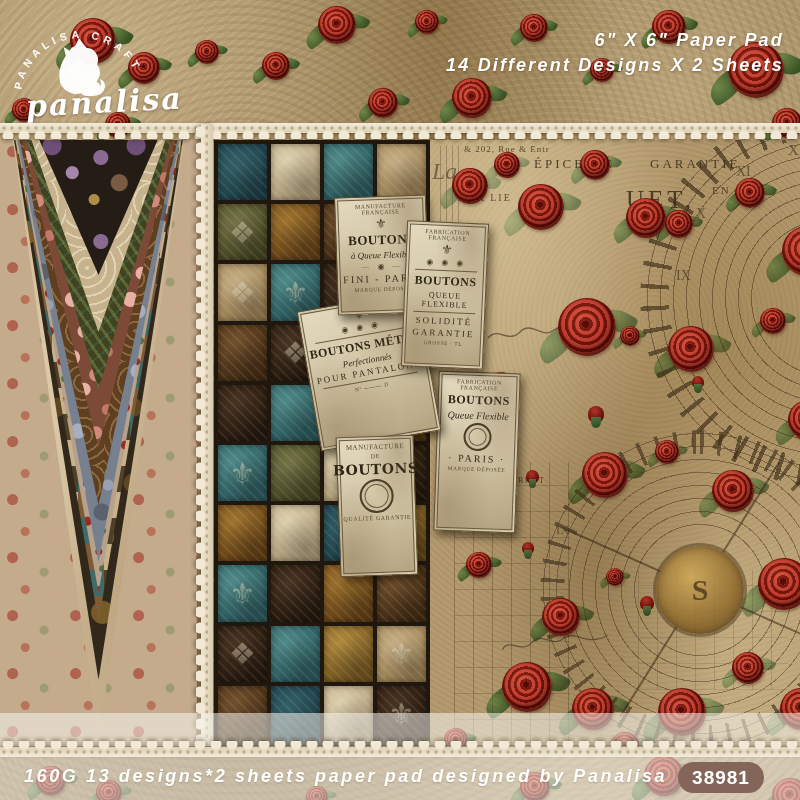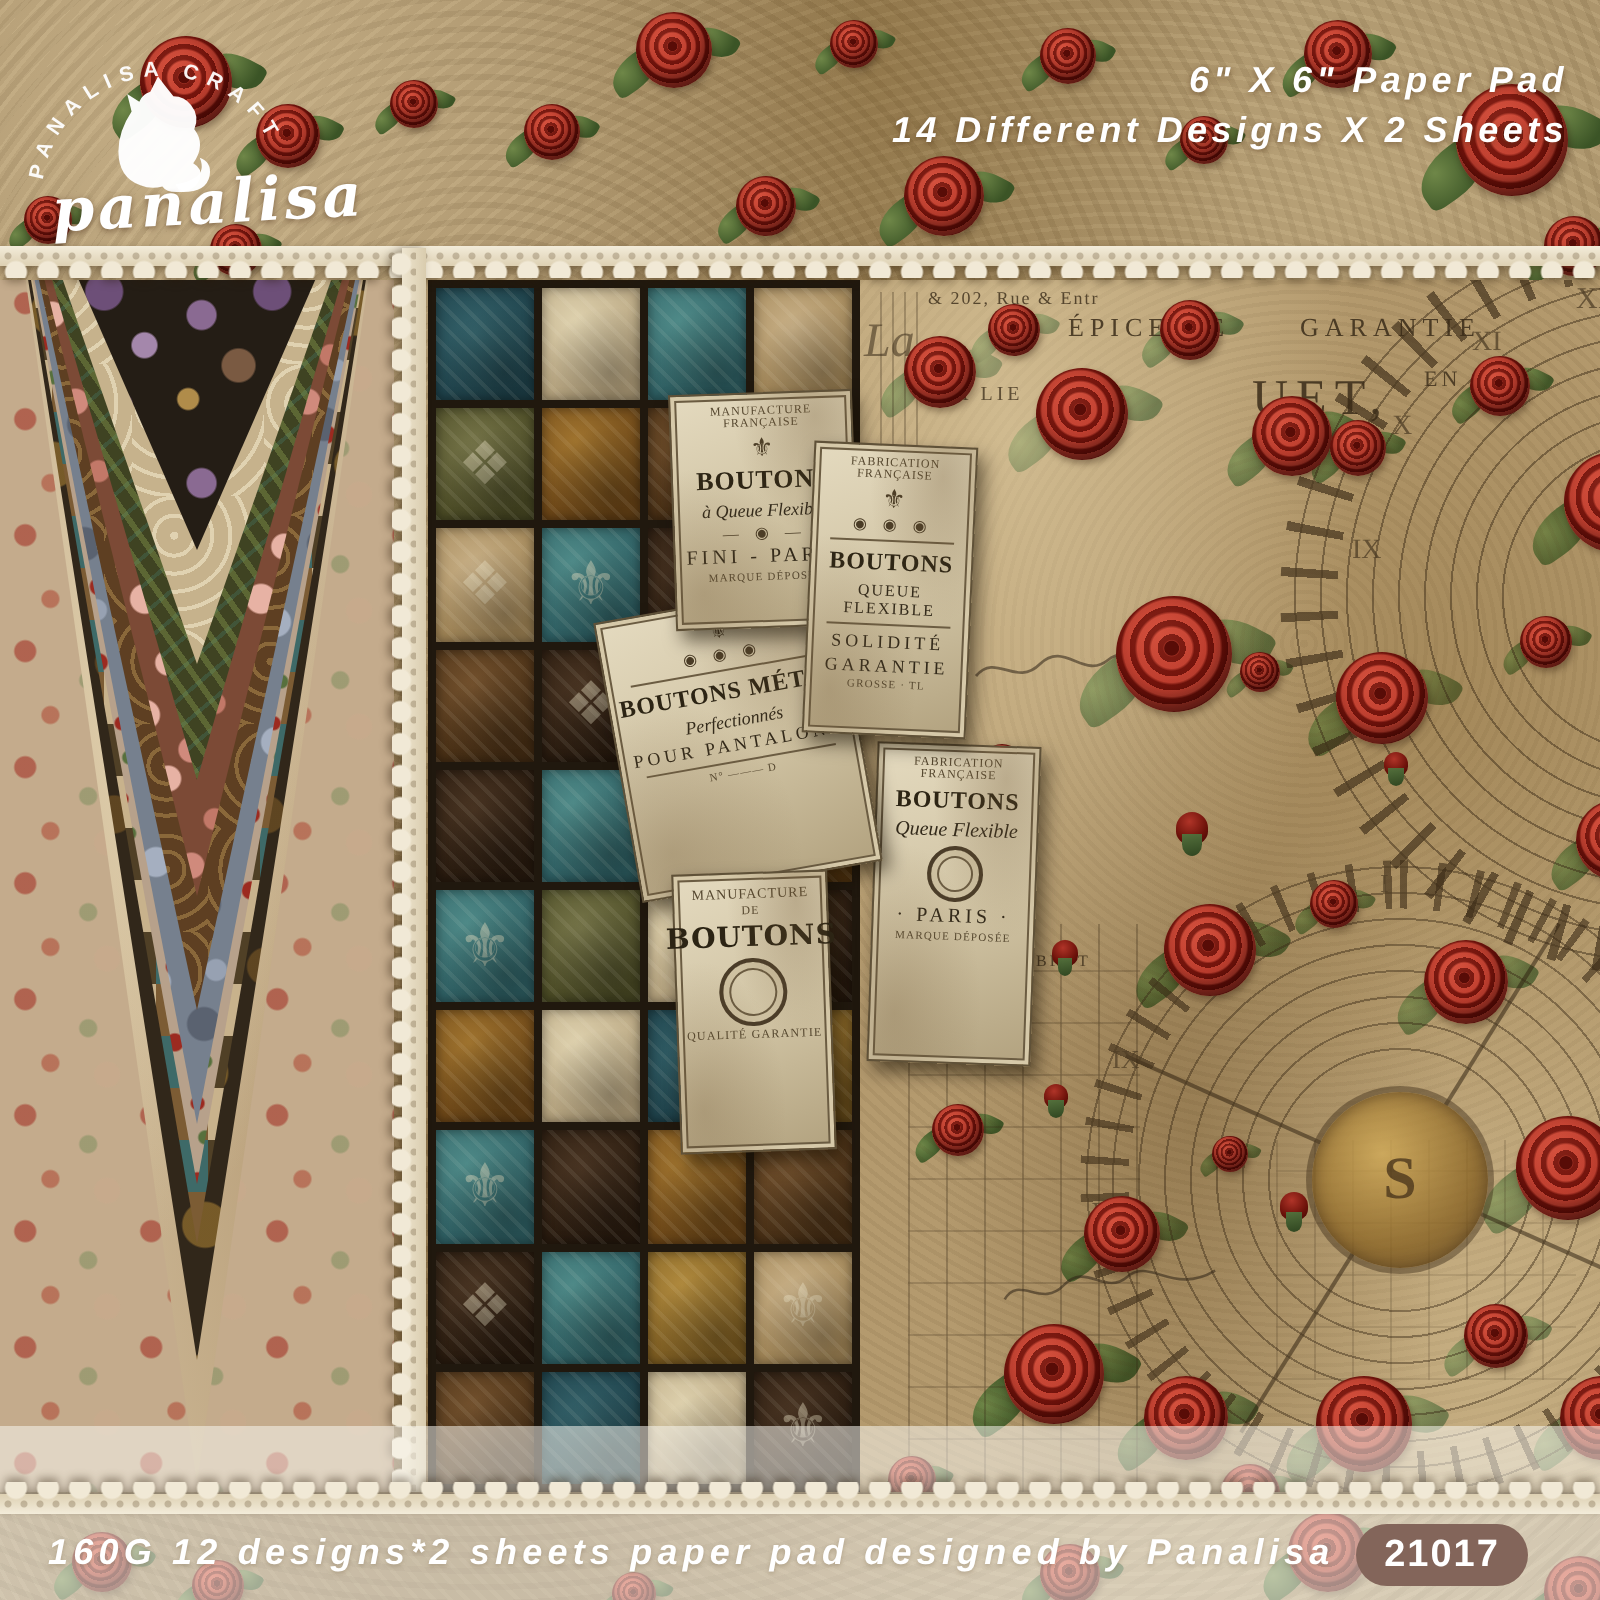--- a/index.html
+++ b/index.html
@@ -447,17 +447,17 @@
 
   <div class="card" style="left:338px;top:436px;width:78px;height:140px;transform:rotate(-2deg);z-index:32">
     <div class="c-head" style="font-size:7px">MANUFACTURE</div>
     <div class="c-head">DE</div>
     <div class="c-title" style="font-size:14px;font-family:'DejaVu Serif',serif">BOUTONS</div>
     <div class="big-medal" style="width:30px;height:30px"></div>
     <div class="c-foot" style="font-size:6px">QUALITÉ GARANTIE</div>
   </div>
 
   <div id="footer-overlay"></div>
-  <div id="tagline">160G 12 designs*2 sheets paper pad designed by Panalisa</div>
+  <div id="tagline">160G 13 designs*2 sheets paper pad designed by Panalisa</div>
   <div id="sku-badge">
-    <span>21017</span>
+    <span>38981</span>
   </div>
 </div>
 
 </body></html>

